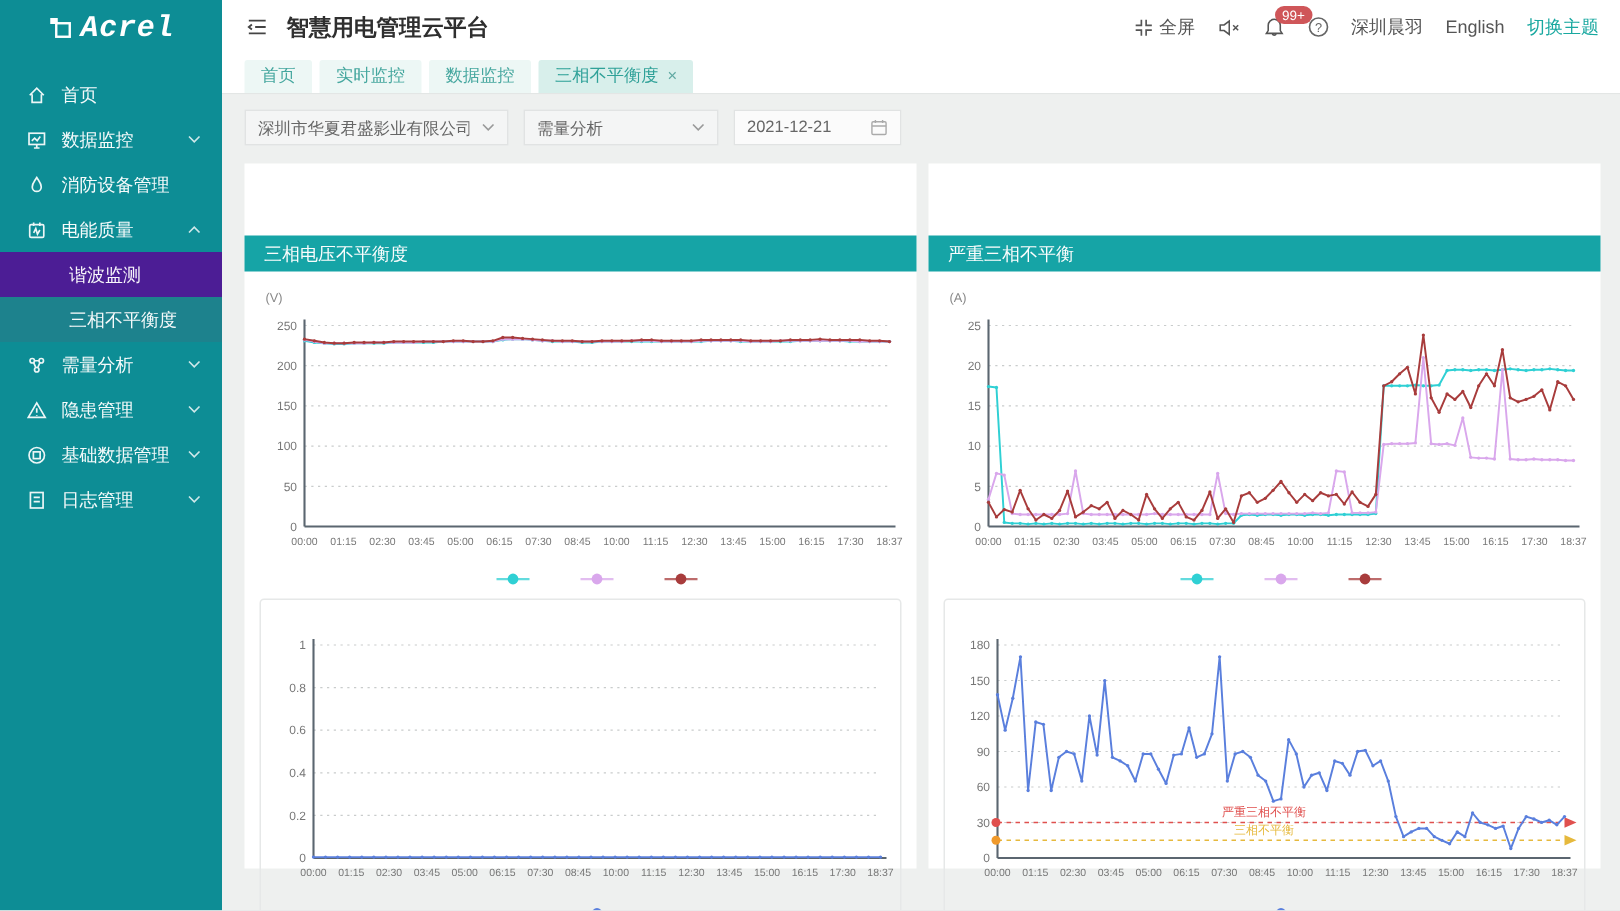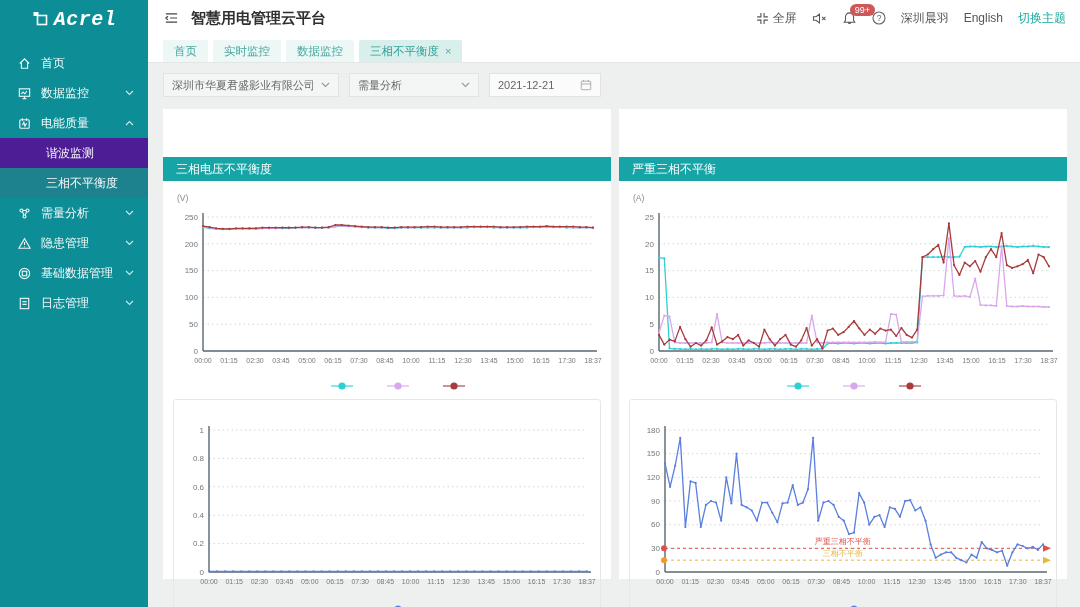--- a/index.html
+++ b/index.html
@@ -75,20 +75,26 @@
         </div>
         <div class="menu-item">
           <svg class="mi-icon" viewBox="0 0 16 16" fill="none" stroke="#fff" stroke-width="1.2">
             <rect x="2.5" y="3" width="11" height="8"></rect>
             <path d="M6 13.5h4 M8 11v2.5 M4.5 8.5l2-2 1.8 1.8 2.2-3"></path>
           </svg>
           <span>数据监控</span>
           <svg class="chev" width="9" height="6" viewBox="0 0 9 6">
             <path d="M1 1l3.5 3.5L8 1" stroke="#fff" fill="none" stroke-width="1.1"></path>
           </svg>
+        </div>
+        <div class="menu-item">
+          <svg class="mi-icon" viewBox="0 0 16 16" fill="none" stroke="#fff" stroke-width="1.2">
+            <path d="M8 2.5 C6.2 5.5 4.8 6.8 4.8 9.2 a3.2 3.2 0 0 0 6.4 0 C11.2 6.8 9.8 5.5 8 2.5z"></path>
+          </svg>
+          <span>消防设备管理</span>
         </div>
         <div class="menu-item">
           <svg class="mi-icon" viewBox="0 0 16 16" fill="none" stroke="#fff" stroke-width="1.2">
             <rect x="3" y="4" width="10" height="9" rx="1"></rect>
             <path d="M5.8 2.5v2.5 M10.2 2.5v2.5 M5.8 9.8l1.5-3 1.2 4 1.7-3"></path>
           </svg>
           <span>电能质量</span>
           <svg class="chev" width="9" height="6" viewBox="0 0 9 6">
             <path d="M1 5l3.5-3.5L8 5" stroke="#fff" fill="none" stroke-width="1.1"></path>
           </svg>

